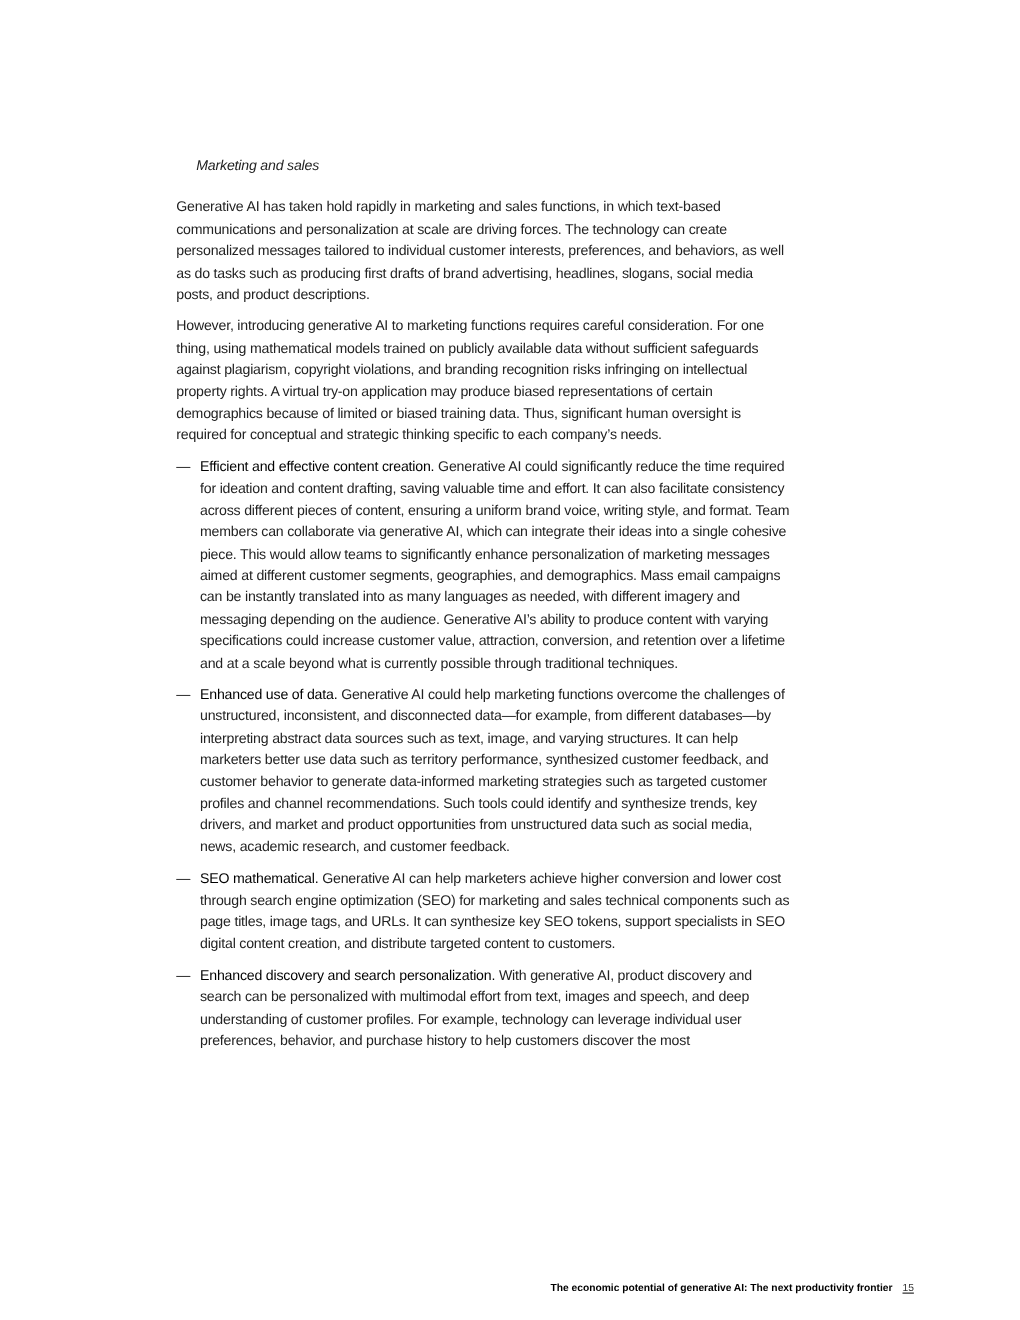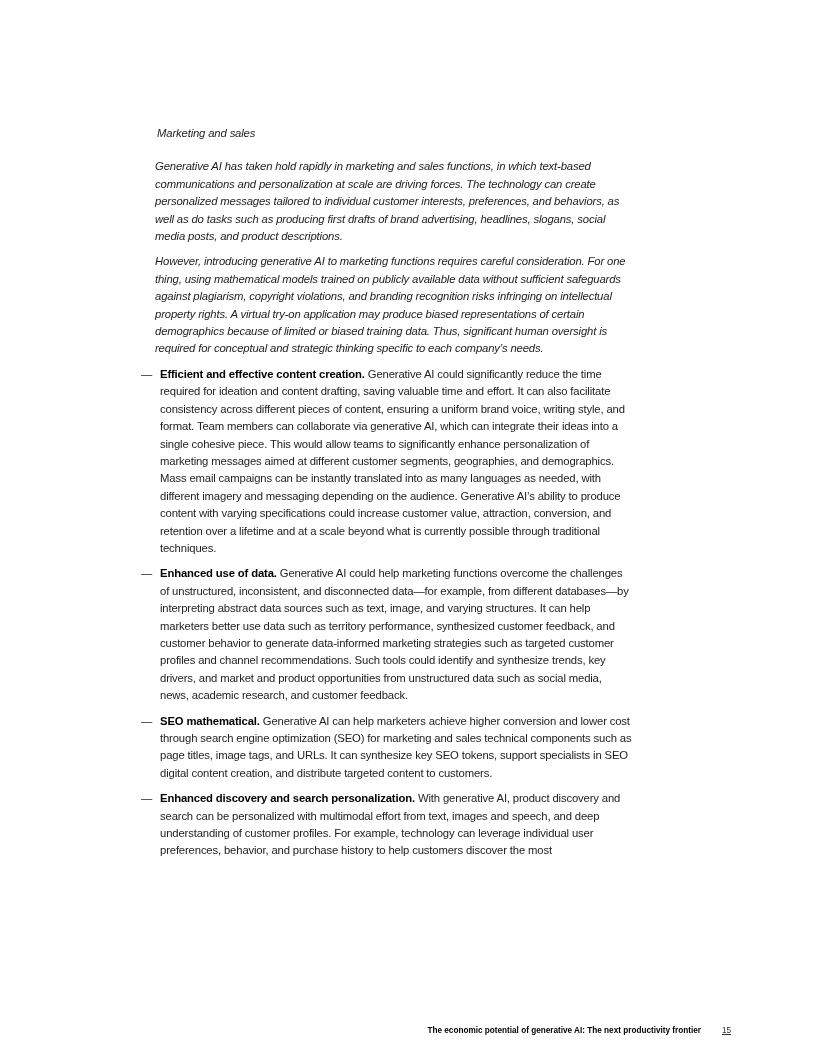--- a/index.html
+++ b/index.html
@@ -1,27 +1,27 @@
 <!DOCTYPE html>
 <html><head>
 <meta charset="utf-8">
 <style>
   html, body { margin: 0; padding: 0; background: #ffffff; }
   body { width: 816px; height: 1056px; position: relative; overflow: hidden;
          font-family: "Liberation Sans", sans-serif; color: #222222; }
   .content { position: absolute; left: 141px; top: 109px; width: 492px;
              font-size: 11.3px; line-height: 17.4px; letter-spacing: -0.15px; }
   .section-title { font-style: italic; margin: 16px; }
-  p { margin: 0 0 8px 14px; font-style: italic; }
+  p { margin: 0 0 8px 0; }
   .bullets { list-style: none; margin: 0; padding: 0; }
   .bullets li { position: relative; padding-left: 19px; margin-bottom: 8px; }
   .dash { position: absolute; left: 0; top: 0; }
-  .lead { font-weight: bold; color: #000; margin-top: 22px; }
+  .lead { font-weight: normal; color: #000; margin-top: 22px; }
   .footer { position: absolute; top: 1026px; left: 0; width: 816px; font-size: 8.2px; }
-  .footer-title { position: absolute; right: 115px; font-weight: bold; color: #000; margin-left: 20px; }
+  .footer-title { position: absolute; right: 102px; font-weight: bold; color: #000; margin-left: 20px; }
   .page-num { position: absolute; left: 722px; color: #333; text-decoration: underline; }
 </style>
 </head>
 <body>
 
 <div class="content">
   <div class="section-title">Marketing and sales</div>
   <p>Generative AI has taken hold rapidly in marketing and sales functions, in which text-based communications and personalization at scale are driving forces. The technology can create personalized messages tailored to individual customer interests, preferences, and behaviors, as well as do tasks such as producing first drafts of brand advertising, headlines, slogans, social media posts, and product descriptions.</p>
   <p>However, introducing generative AI to marketing functions requires careful consideration. For one thing, using mathematical models trained on publicly available data without sufficient safeguards against plagiarism, copyright violations, and branding recognition risks infringing on intellectual property rights. A virtual try-on application may produce biased representations of certain demographics because of limited or biased training data. Thus, significant human oversight is required for conceptual and strategic thinking specific to each company’s needs.</p>
 

